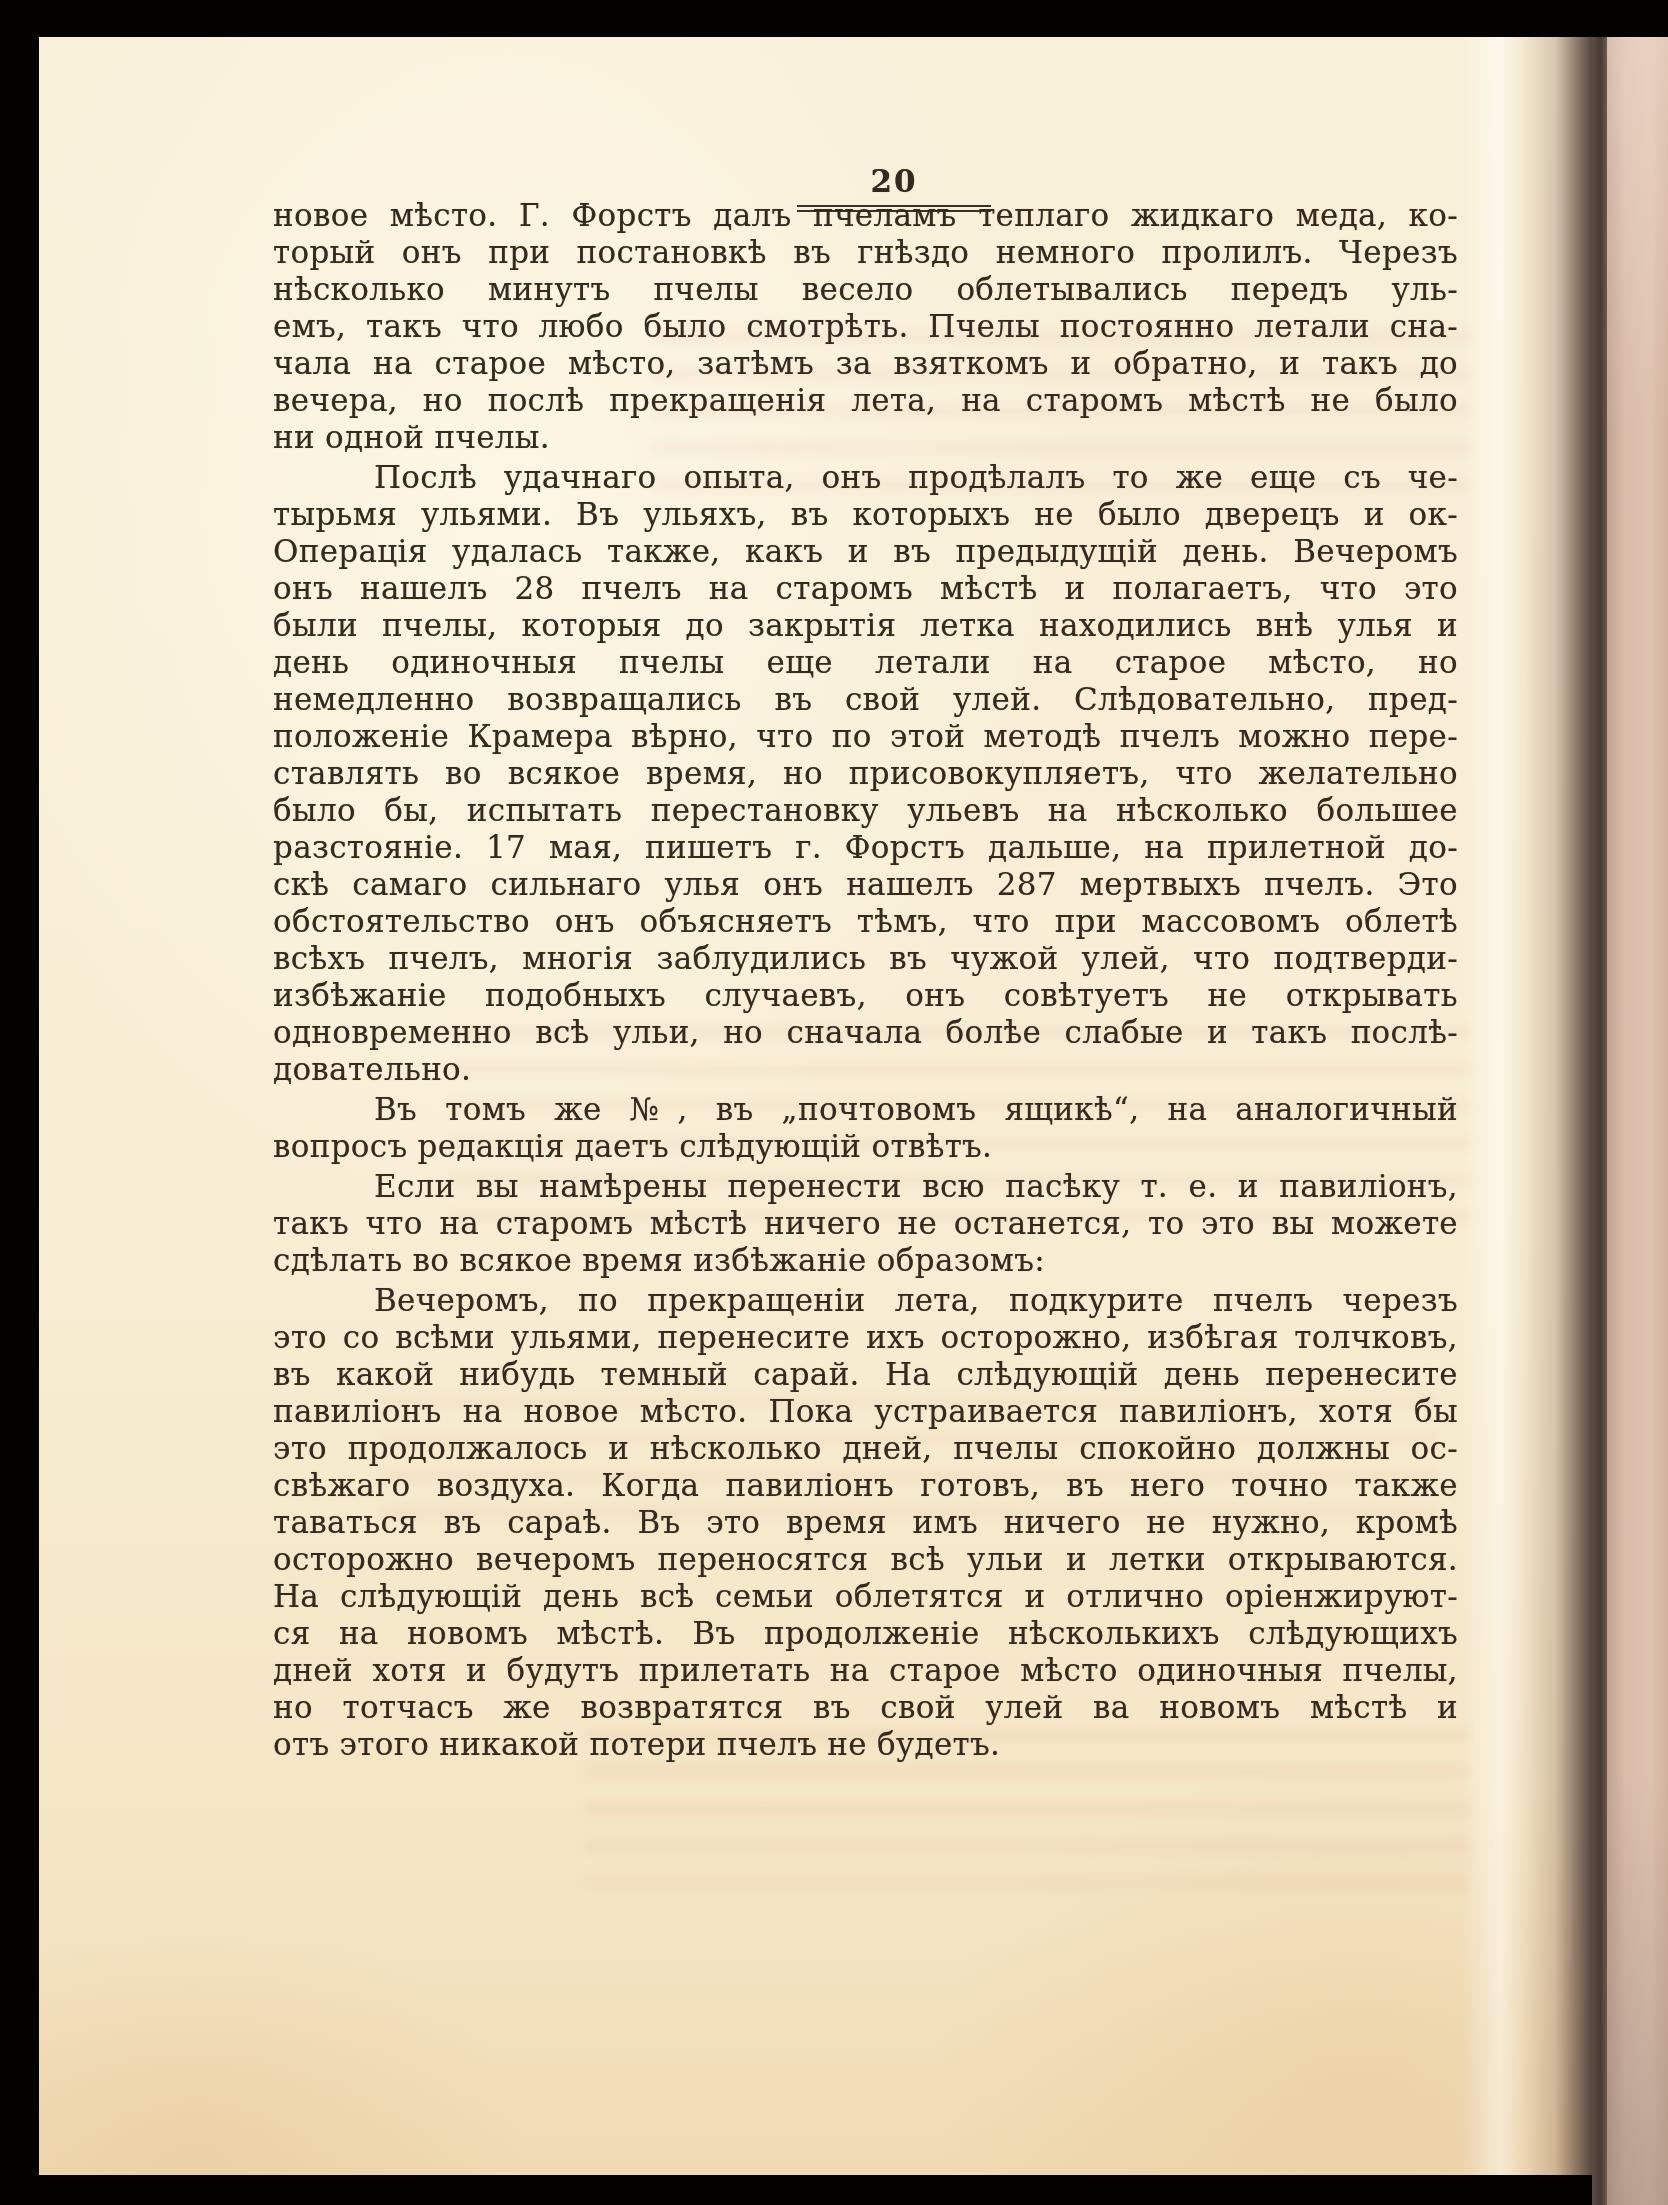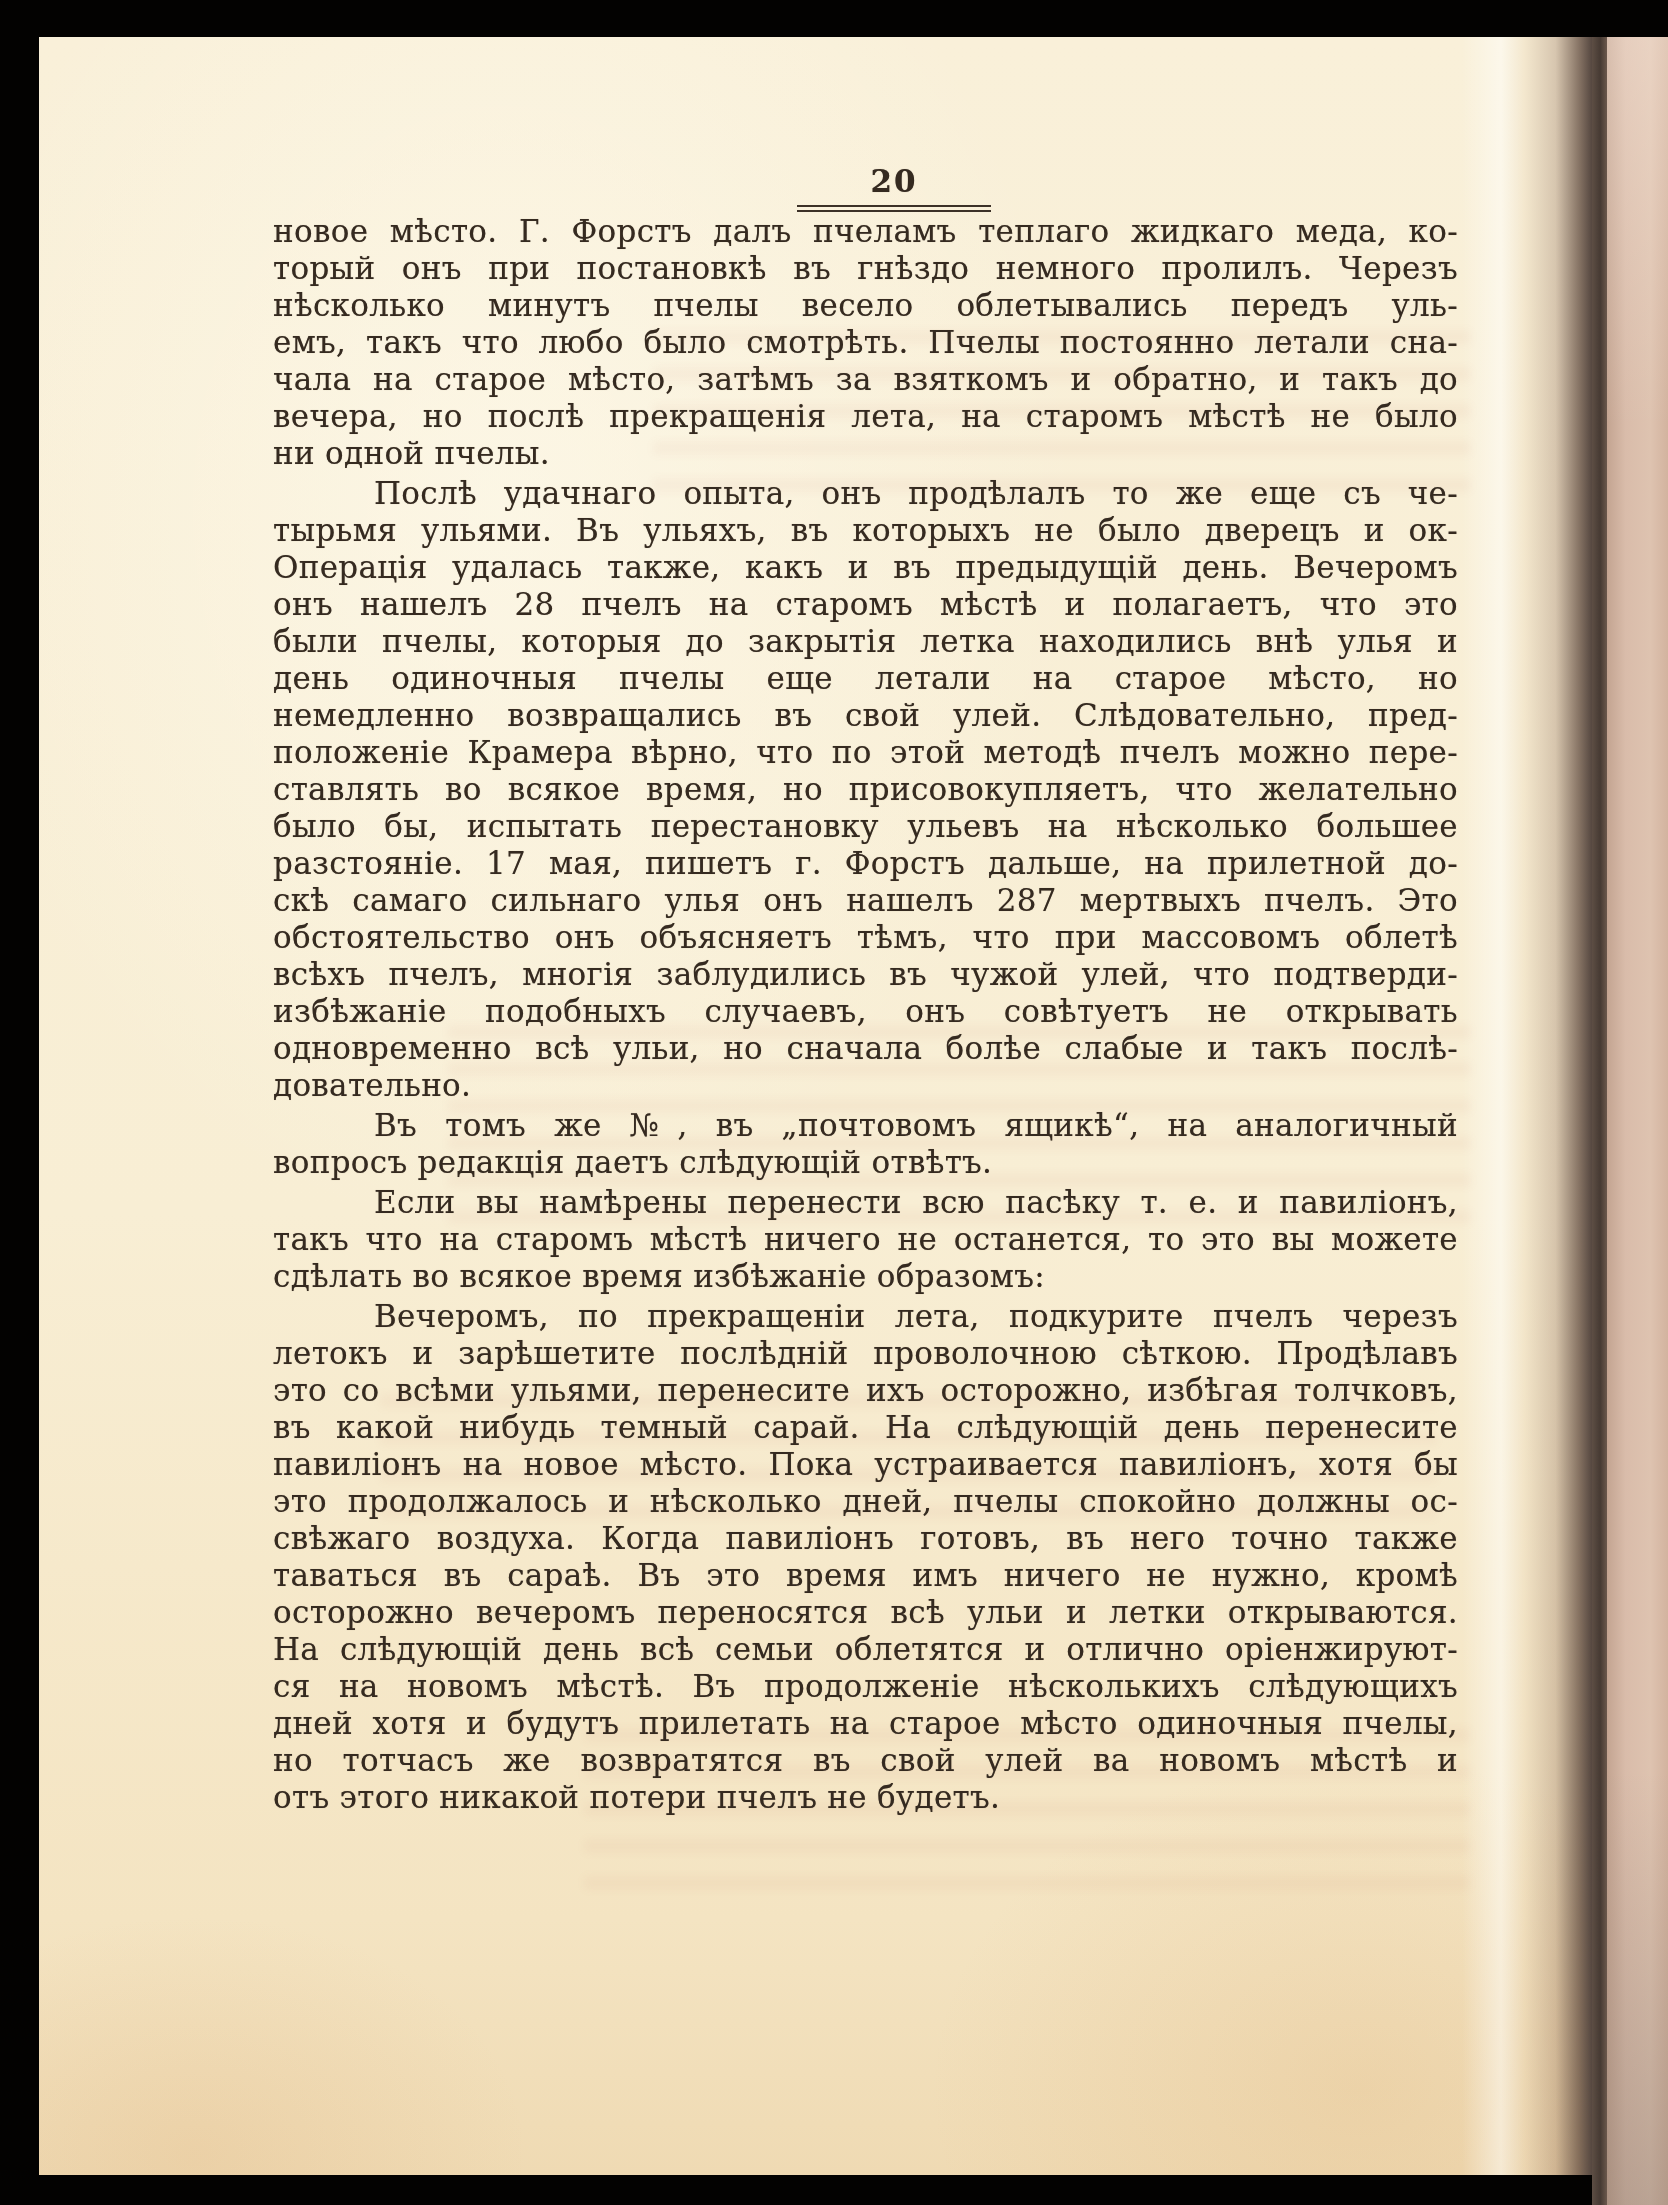--- a/index.html
+++ b/index.html
@@ -100,21 +100,21 @@
     width: 194px;
     height: 3.4px;
     border-top: 2.7px solid #3c3127;
     border-bottom: 2px solid #3c3127;
   }
 
   
   .text-block {
     position: absolute;
     left: 273px;
-    top: 213px;
+    top: 197px;
     width: 1185px;
     color: #352a20;
     font-size: 31px;
     line-height: 37px;
     letter-spacing: 0.3px;
     text-shadow: 0 0 0.7px rgba(53,42,32,0.45);
   }
   .paragraph { margin: 0; }
   .paragraph + .paragraph { margin-top: 3px; }
   .line {
@@ -173,21 +173,20 @@
       <div class="line">Въ томъ же №, въ „почтовомъ ящикѣ“, на аналогичный</div>
       <div class="line last">вопросъ редакція даетъ слѣдующій отвѣтъ.</div>
     </div>
     <div class="paragraph indent">
       <div class="line">Если вы намѣрены перенести всю пасѣку т. е. и павиліонъ,</div>
       <div class="line">такъ что на старомъ мѣстѣ ничего не останется, то это вы можете</div>
       <div class="line last">сдѣлать во всякое время избѣжаніе образомъ:</div>
     </div>
     <div class="paragraph indent">
       <div class="line">Вечеромъ, по прекращеніи лета, подкурите пчелъ черезъ</div>
-      <div class="line">летокъ и зарѣшетите послѣдній проволочною сѣткою. Продѣлавъ</div>
       <div class="line">это со всѣми ульями, перенесите ихъ осторожно, избѣгая толчковъ,</div>
       <div class="line">въ какой нибудь темный сарай. На слѣдующій день перенесите</div>
       <div class="line">павиліонъ на новое мѣсто. Пока устраивается павиліонъ, хотя бы</div>
       <div class="line">это продолжалось и нѣсколько дней, пчелы спокойно должны ос-</div>
       <div class="line">свѣжаго воздуха. Когда павиліонъ готовъ, въ него точно также</div>
       <div class="line">таваться въ сараѣ. Въ это время имъ ничего не нужно, кромѣ</div>
       <div class="line">осторожно вечеромъ переносятся всѣ ульи и летки открываются.</div>
       <div class="line">На слѣдующій день всѣ семьи облетятся и отлично оріенжируют-</div>
       <div class="line">ся на новомъ мѣстѣ. Въ продолженіе нѣсколькихъ слѣдующихъ</div>
       <div class="line">дней хотя и будутъ прилетать на старое мѣсто одиночныя пчелы,</div>

